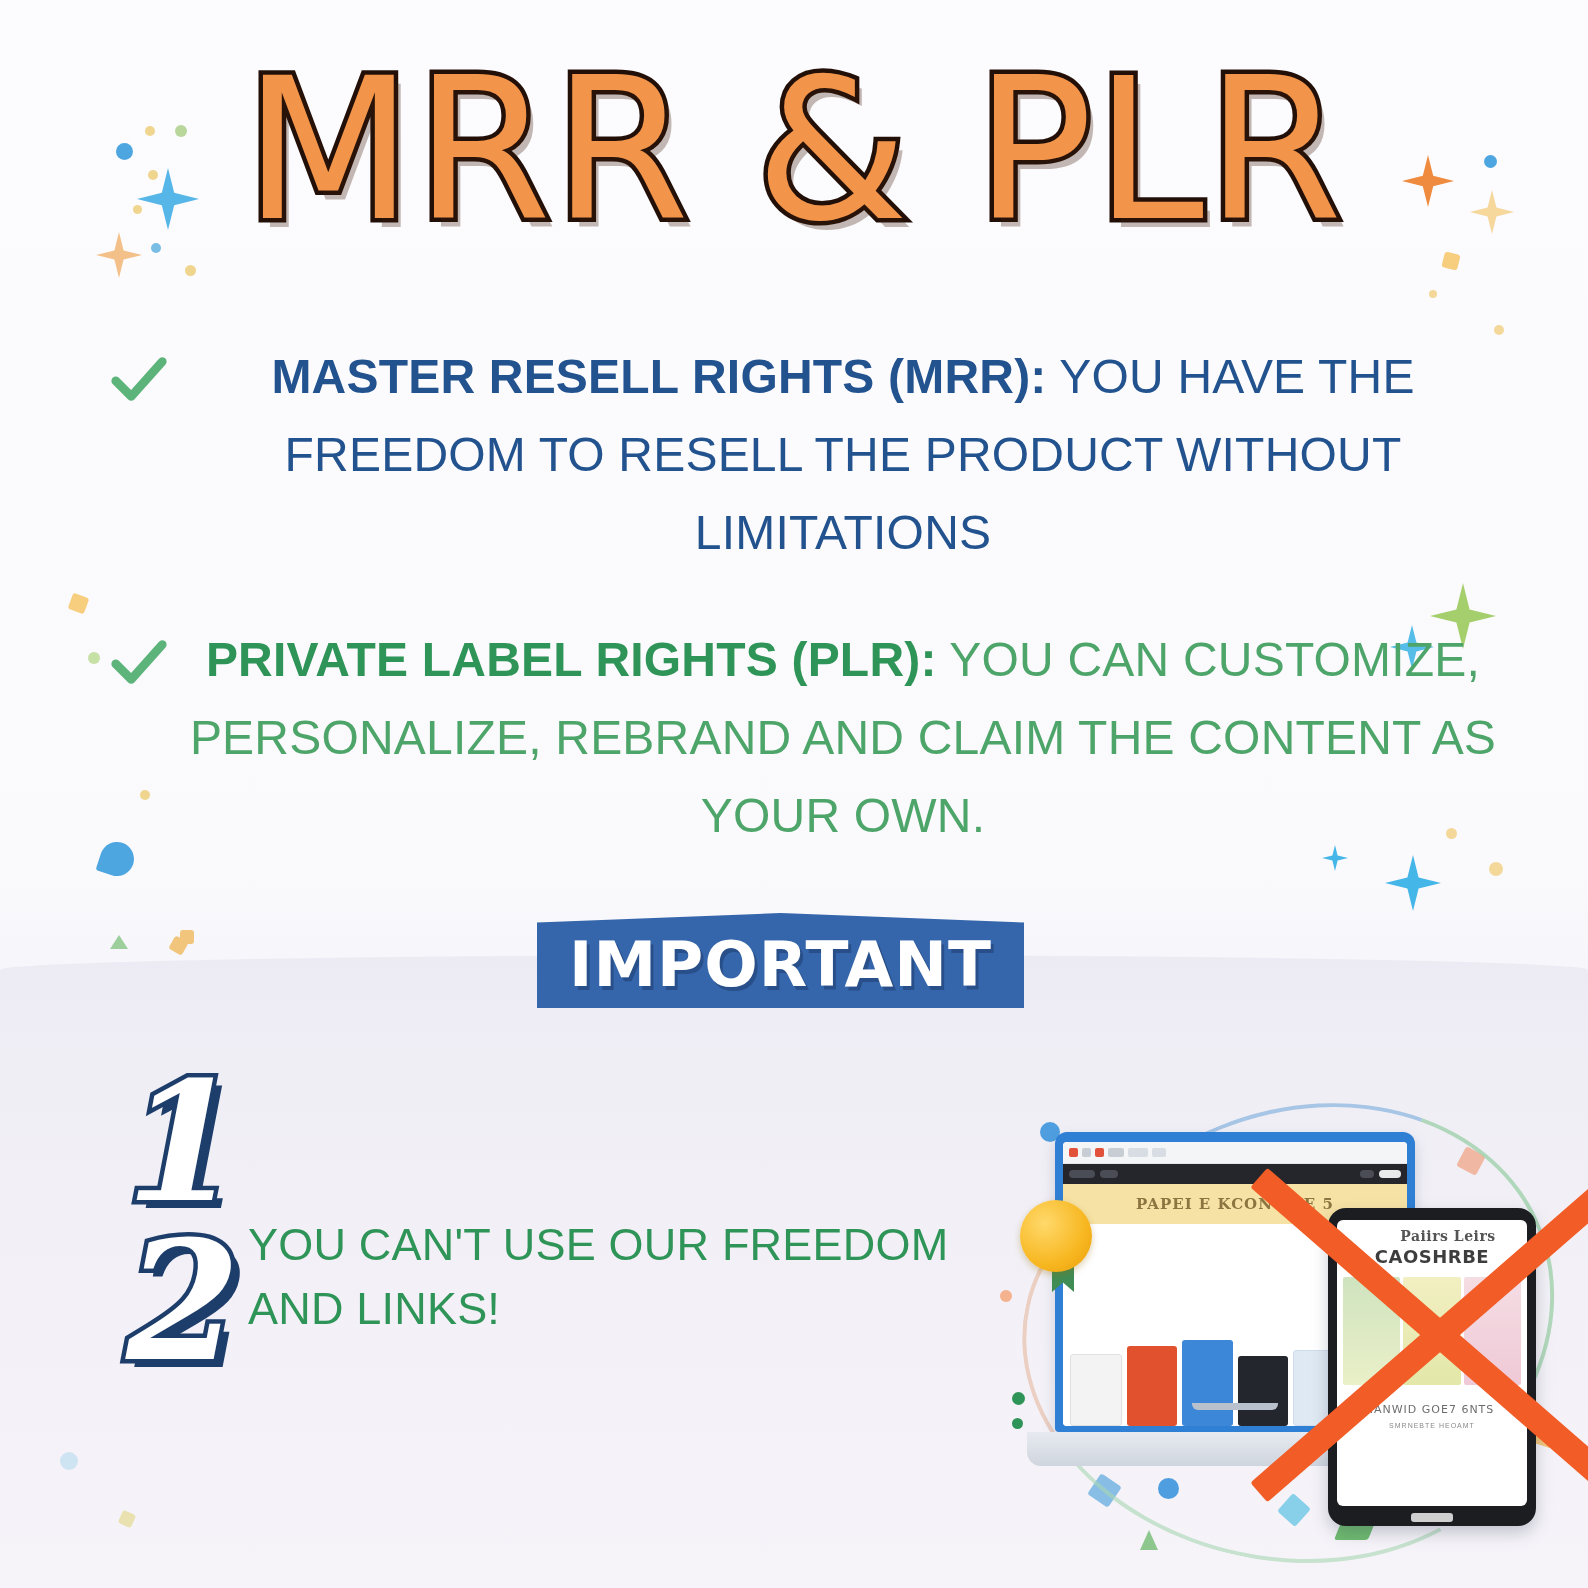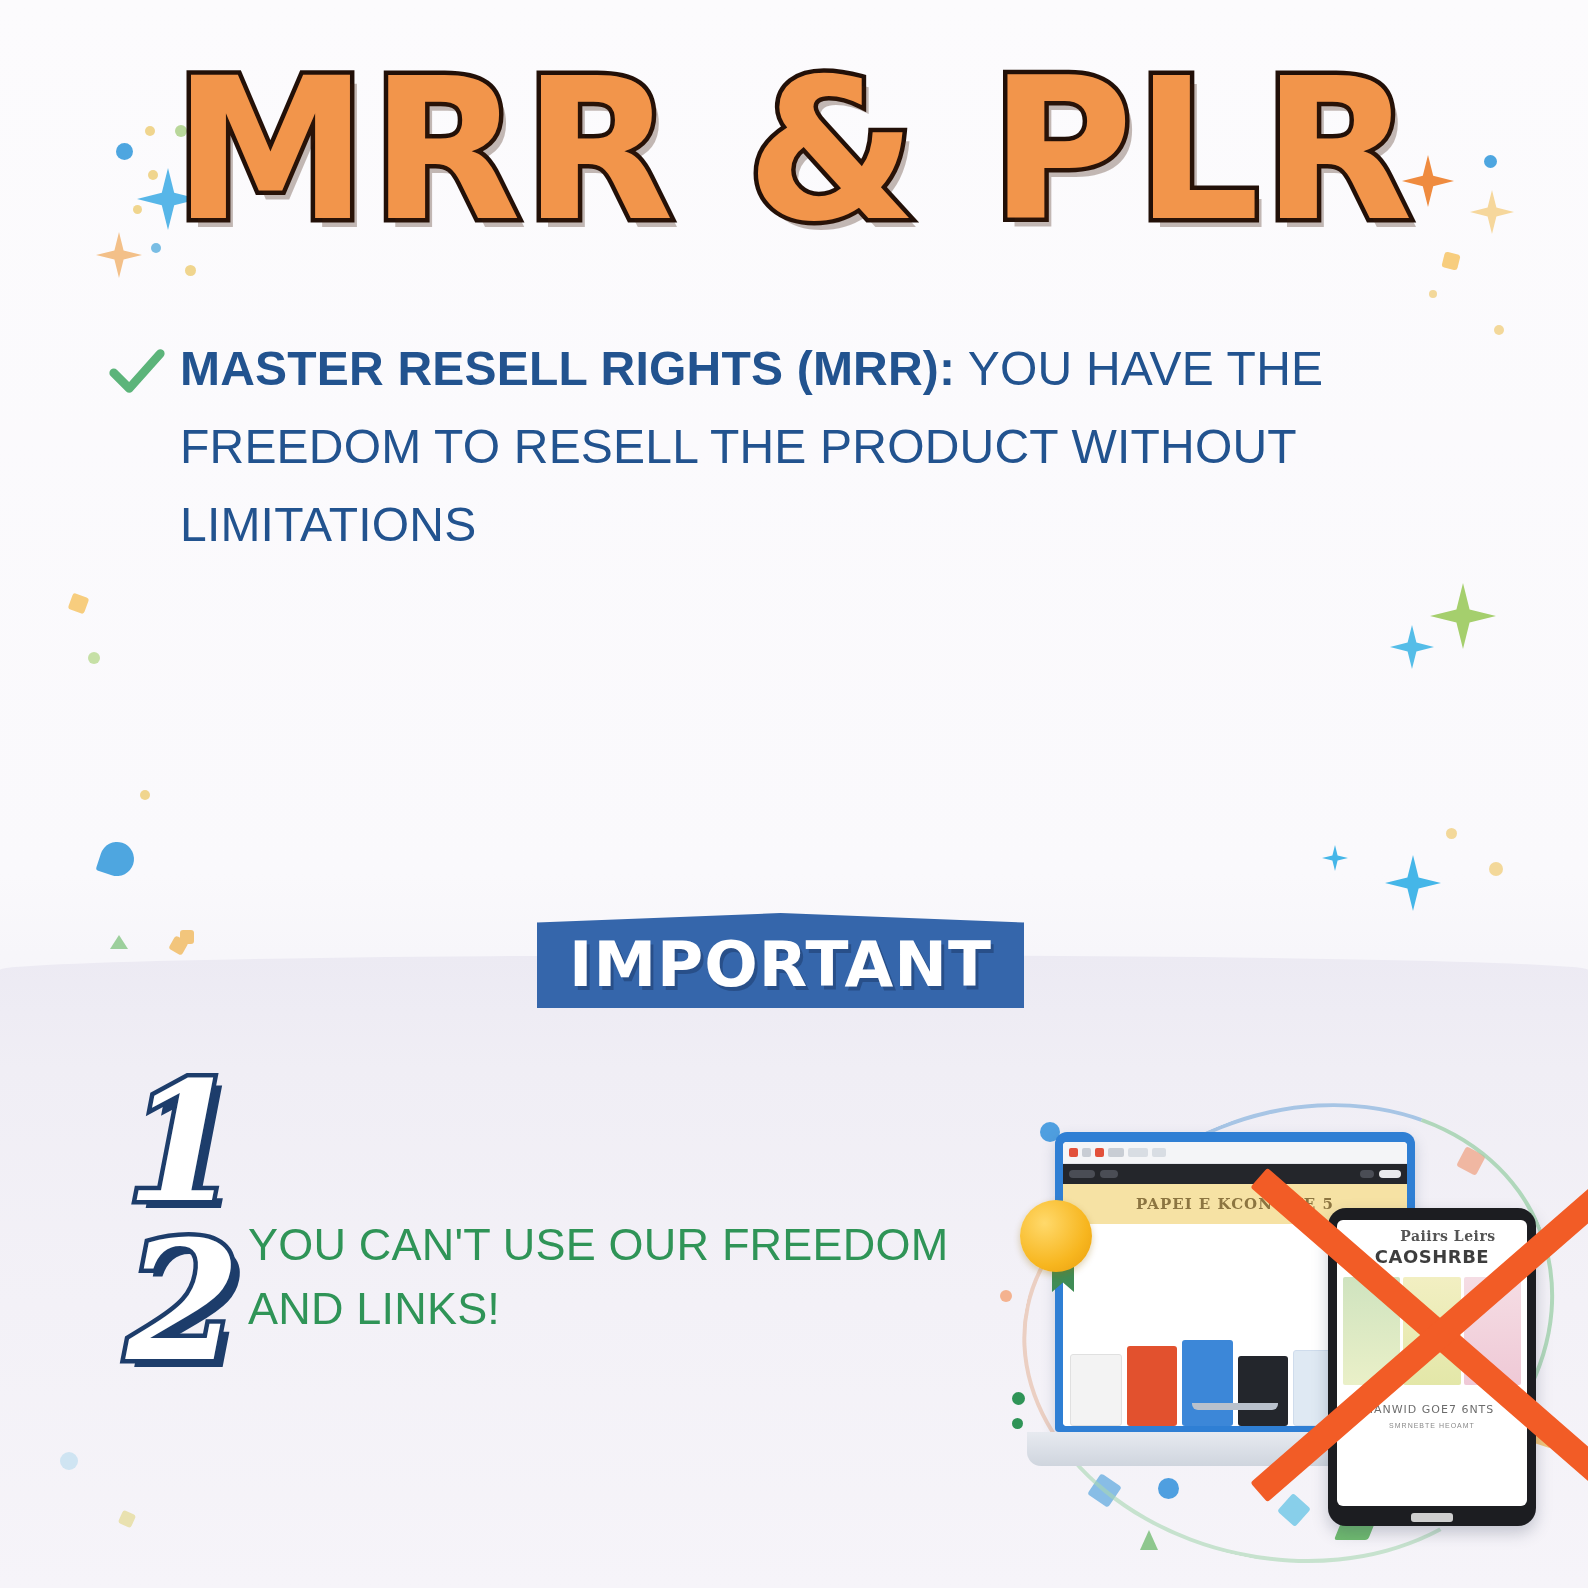--- a/index.html
+++ b/index.html
@@ -54,35 +54,36 @@
   
   .title-wrap {
     position: absolute;
     left: 0; top: 52px;
     width: 1588px;
     text-align: center;
   }
   .title {
     display: inline-block;
     font-family: "DejaVu Sans", sans-serif;
-    font-weight: bold;
+    font-weight: normal;
     font-size: 196px;
     letter-spacing: 2px;
     line-height: 1;
     color: #f2954b;
     -webkit-text-stroke: 9px #221008;
     paint-order: stroke fill;
     text-shadow: 7px 9px 0 rgba(60,25,10,0.30);
   }
 
   
   .bullets {
     position: absolute;
-    left: 106px; top: 330px;
+    left: 106px; top: 338px;
     width: 1400px;
+    text-align: center;
   }
   .bullet-row {
     position: relative;
     display: flex;
     align-items: flex-start;
     margin-bottom: 42px;
   }
   .check {
     flex: 0 0 auto;
     width: 66px;
@@ -426,20 +427,28 @@
 
     <div class="bullet-row">
       <span class="check">
         <svg viewBox="0 0 64 64" width="62" height="62" aria-hidden="true">
           <path d="M8 34 L24 50 L56 14" fill="none" stroke="#5cb47a" stroke-width="9" stroke-linecap="round" stroke-linejoin="round"></path>
         </svg>
       </span>
       <p class="bullet-text blue"><span class="lead">MASTER RESELL RIGHTS (MRR):</span><span> YOU HAVE THE FREEDOM TO RESELL THE PRODUCT WITHOUT LIMITATIONS</span></p>
     </div>
 
+    <div class="bullet-row" style="margin-top:48px;">
+      <span class="check">
+        <svg viewBox="0 0 64 64" width="62" height="62" aria-hidden="true">
+          <path d="M8 34 L24 50 L56 14" fill="none" stroke="#5cb47a" stroke-width="9" stroke-linecap="round" stroke-linejoin="round"></path>
+        </svg>
+      </span>
+      <p class="bullet-text green"><span class="lead green-dk">PRIVATE LABEL RIGHTS (PLR):</span><span> YOU CAN CUSTOMIZE, PERSONALIZE, REBRAND AND CLAIM THE CONTENT AS YOUR OWN.</span></p>
+    </div>
 
   </div>
 
   <div class="ribbon">
     <span class="ribbon-text">IMPORTANT</span>
   </div>
 
   <div class="numlist">
 
     <div class="num-item" id="item1">

